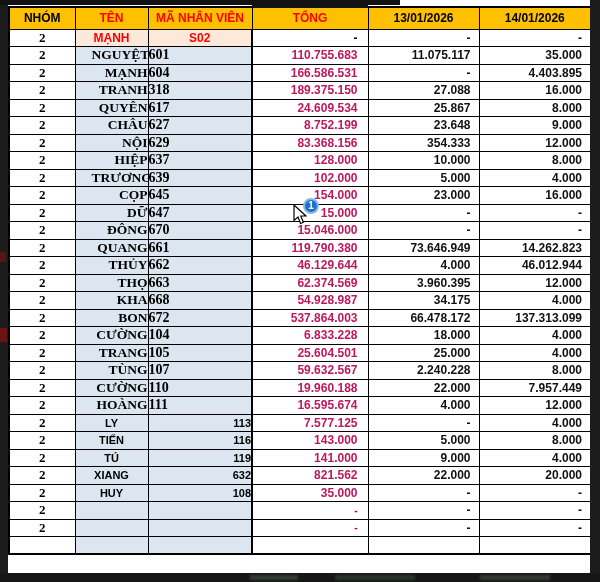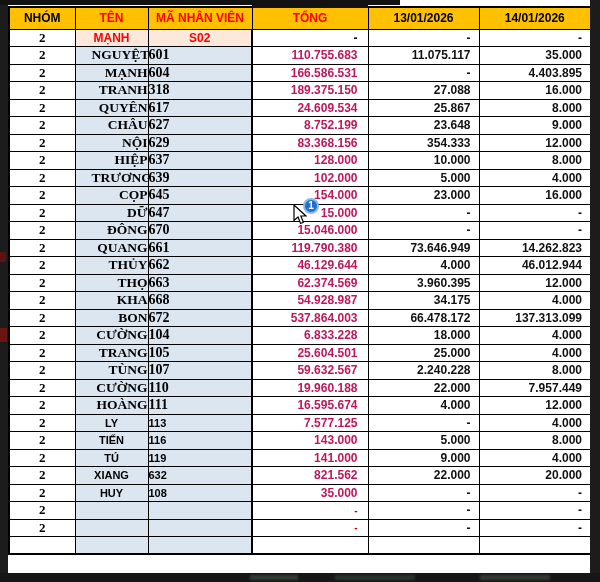--- a/index.html
+++ b/index.html
@@ -41,21 +41,21 @@
   
   td.c0 { font-family:"Liberation Serif", serif; font-weight:bold; font-size:13px; text-align:center; }
   td.c3 { font-weight:bold; font-size:12px; color:#be185d; text-align:right; padding-right:10px; border-left:2px solid #000; }
   td.c4, td.c5 { font-weight:bold; font-size:12px; color:#111; text-align:right; padding-right:8px; }
 
   
   tr.v-serif td.c1 { font-family:"Liberation Serif", serif; font-weight:bold; font-size:13.5px; text-align:right; padding-left:16px; background:#DCE6F1; }
   tr.v-serif td.c2 { font-family:Liberation Serif, serif; font-weight:bold; font-size:14px; text-align:left; background:#DCE6F1; }
   
   tr.v-sans td.c1 { font-weight:bold; font-size:11px; text-align:center; background:#DCE6F1;margin-top:28px; }
-  tr.v-sans td.c2 { font-weight:bold; font-size:11px; text-align:left; background:#DCE6F1; }
+  tr.v-sans td.c2 { font-weight:bold; font-size:11px; text-align:right; background:#DCE6F1; }
   
   tr.v-summary td.c1, tr.v-summary td.c2 { background:#FDE9D9; color:#FF0000; font-weight:bold; font-size:12px; text-align:center; }
   tr.v-summary td.c3 { color:#000; }
   
   tr.v-empty td.c1, tr.v-empty td.c2,
   tr.v-partial td.c1, tr.v-partial td.c2 { background:#DCE6F1; }
   tr.v-empty td.c3 { color:#C00000; font-size:10px; }
 
   
   .click-dot {

